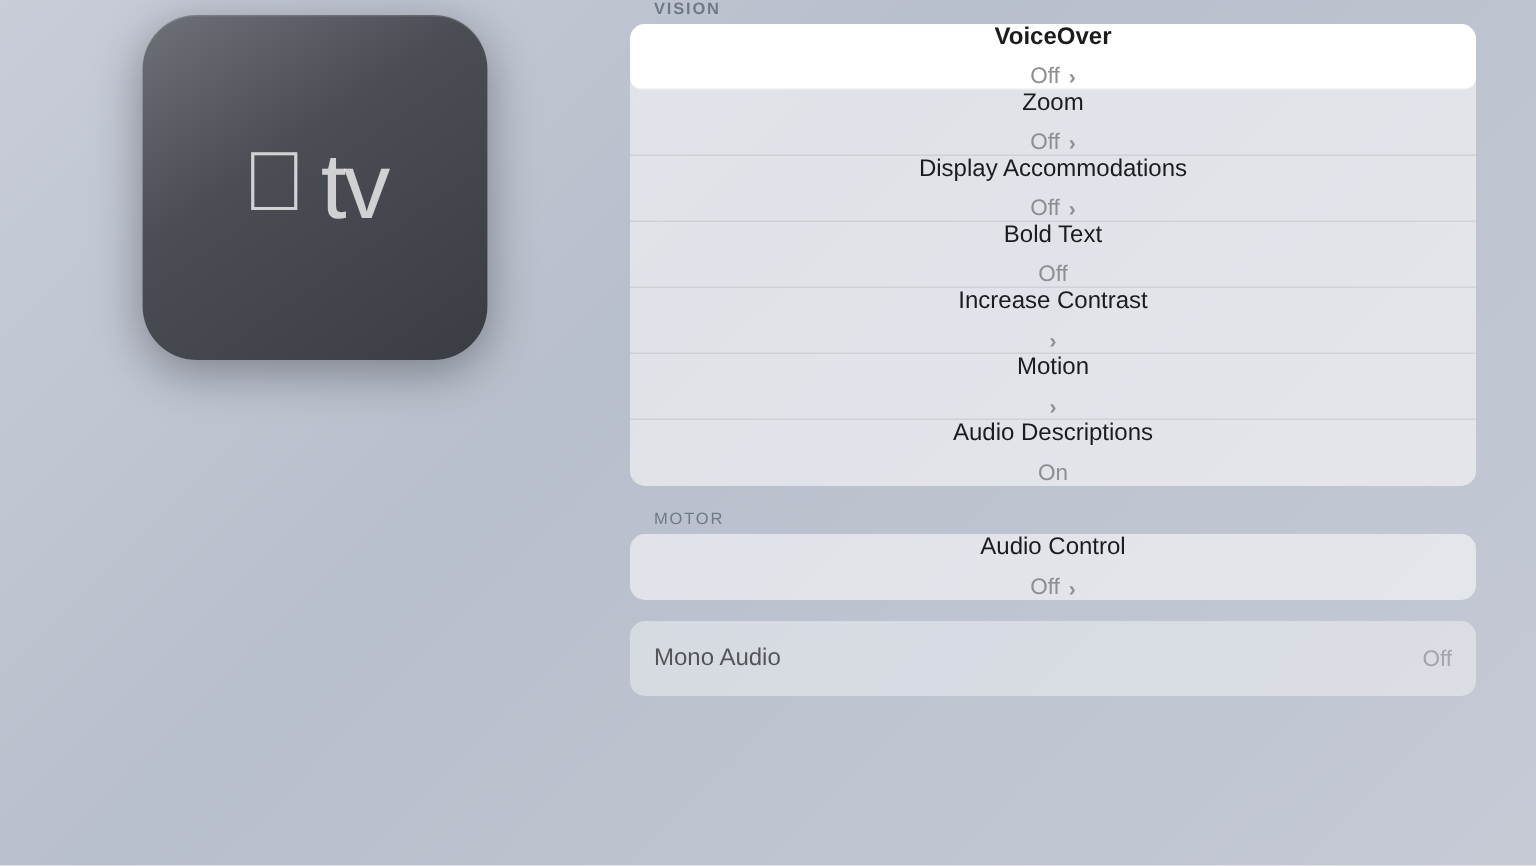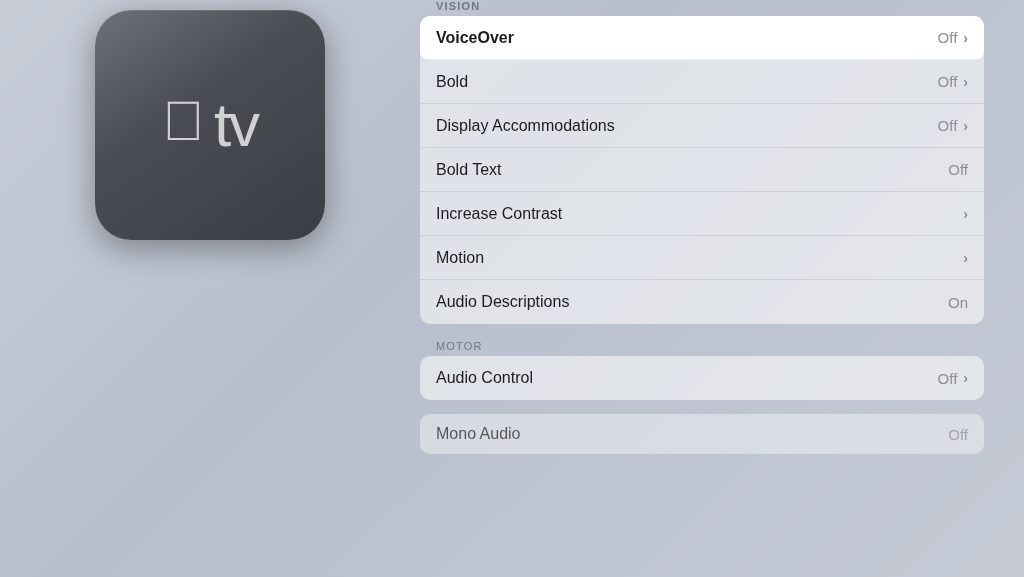--- a/index.html
+++ b/index.html
@@ -114,20 +114,21 @@
     .settings-row {
       display: flex;
       align-items: center;
       justify-content: space-between;
       padding: 0 16px;
       height: 44px;
       border-bottom: 1px solid rgba(0,0,0,0.08);
       cursor: pointer;
       background: transparent;
       transition: background 0.1s;
+      flex-direction: column;
     }
 
     .settings-row:last-child {
       border-bottom: none;
     }
 
     .settings-row.selected {
       background: white;
       border-radius: 8px;
     }
@@ -174,21 +175,21 @@
       background: rgba(255,255,255,0.4);
       border-radius: 10px;
       overflow: hidden;
     }
 
     .settings-row-partial {
       display: flex;
       align-items: center;
       justify-content: space-between;
       padding: 0 16px;
-      height: 40px;
+      height: 50px;
       background: transparent;
       opacity: 0.7;
     }
   </style>
 </head>
 <body>
 
 <div class="page-container">
 
   <div class="content-area">
@@ -209,21 +210,21 @@
 
         <div class="settings-row selected">
           <span class="row-label">VoiceOver</span>
           <div class="row-right">
             <span class="row-status">Off</span>
             <span class="chevron-icon">›</span>
           </div>
         </div>
 
         <div class="settings-row">
-          <span class="row-label">Bold</span>
+          <span class="row-label">Zoom</span>
           <div class="row-right">
             <span class="row-status">Off</span>
             <span class="chevron-icon">›</span>
           </div>
         </div>
 
         <div class="settings-row">
           <span class="row-label">Display Accommodations</span>
           <div class="row-right">
             <span class="row-status">Off</span>

